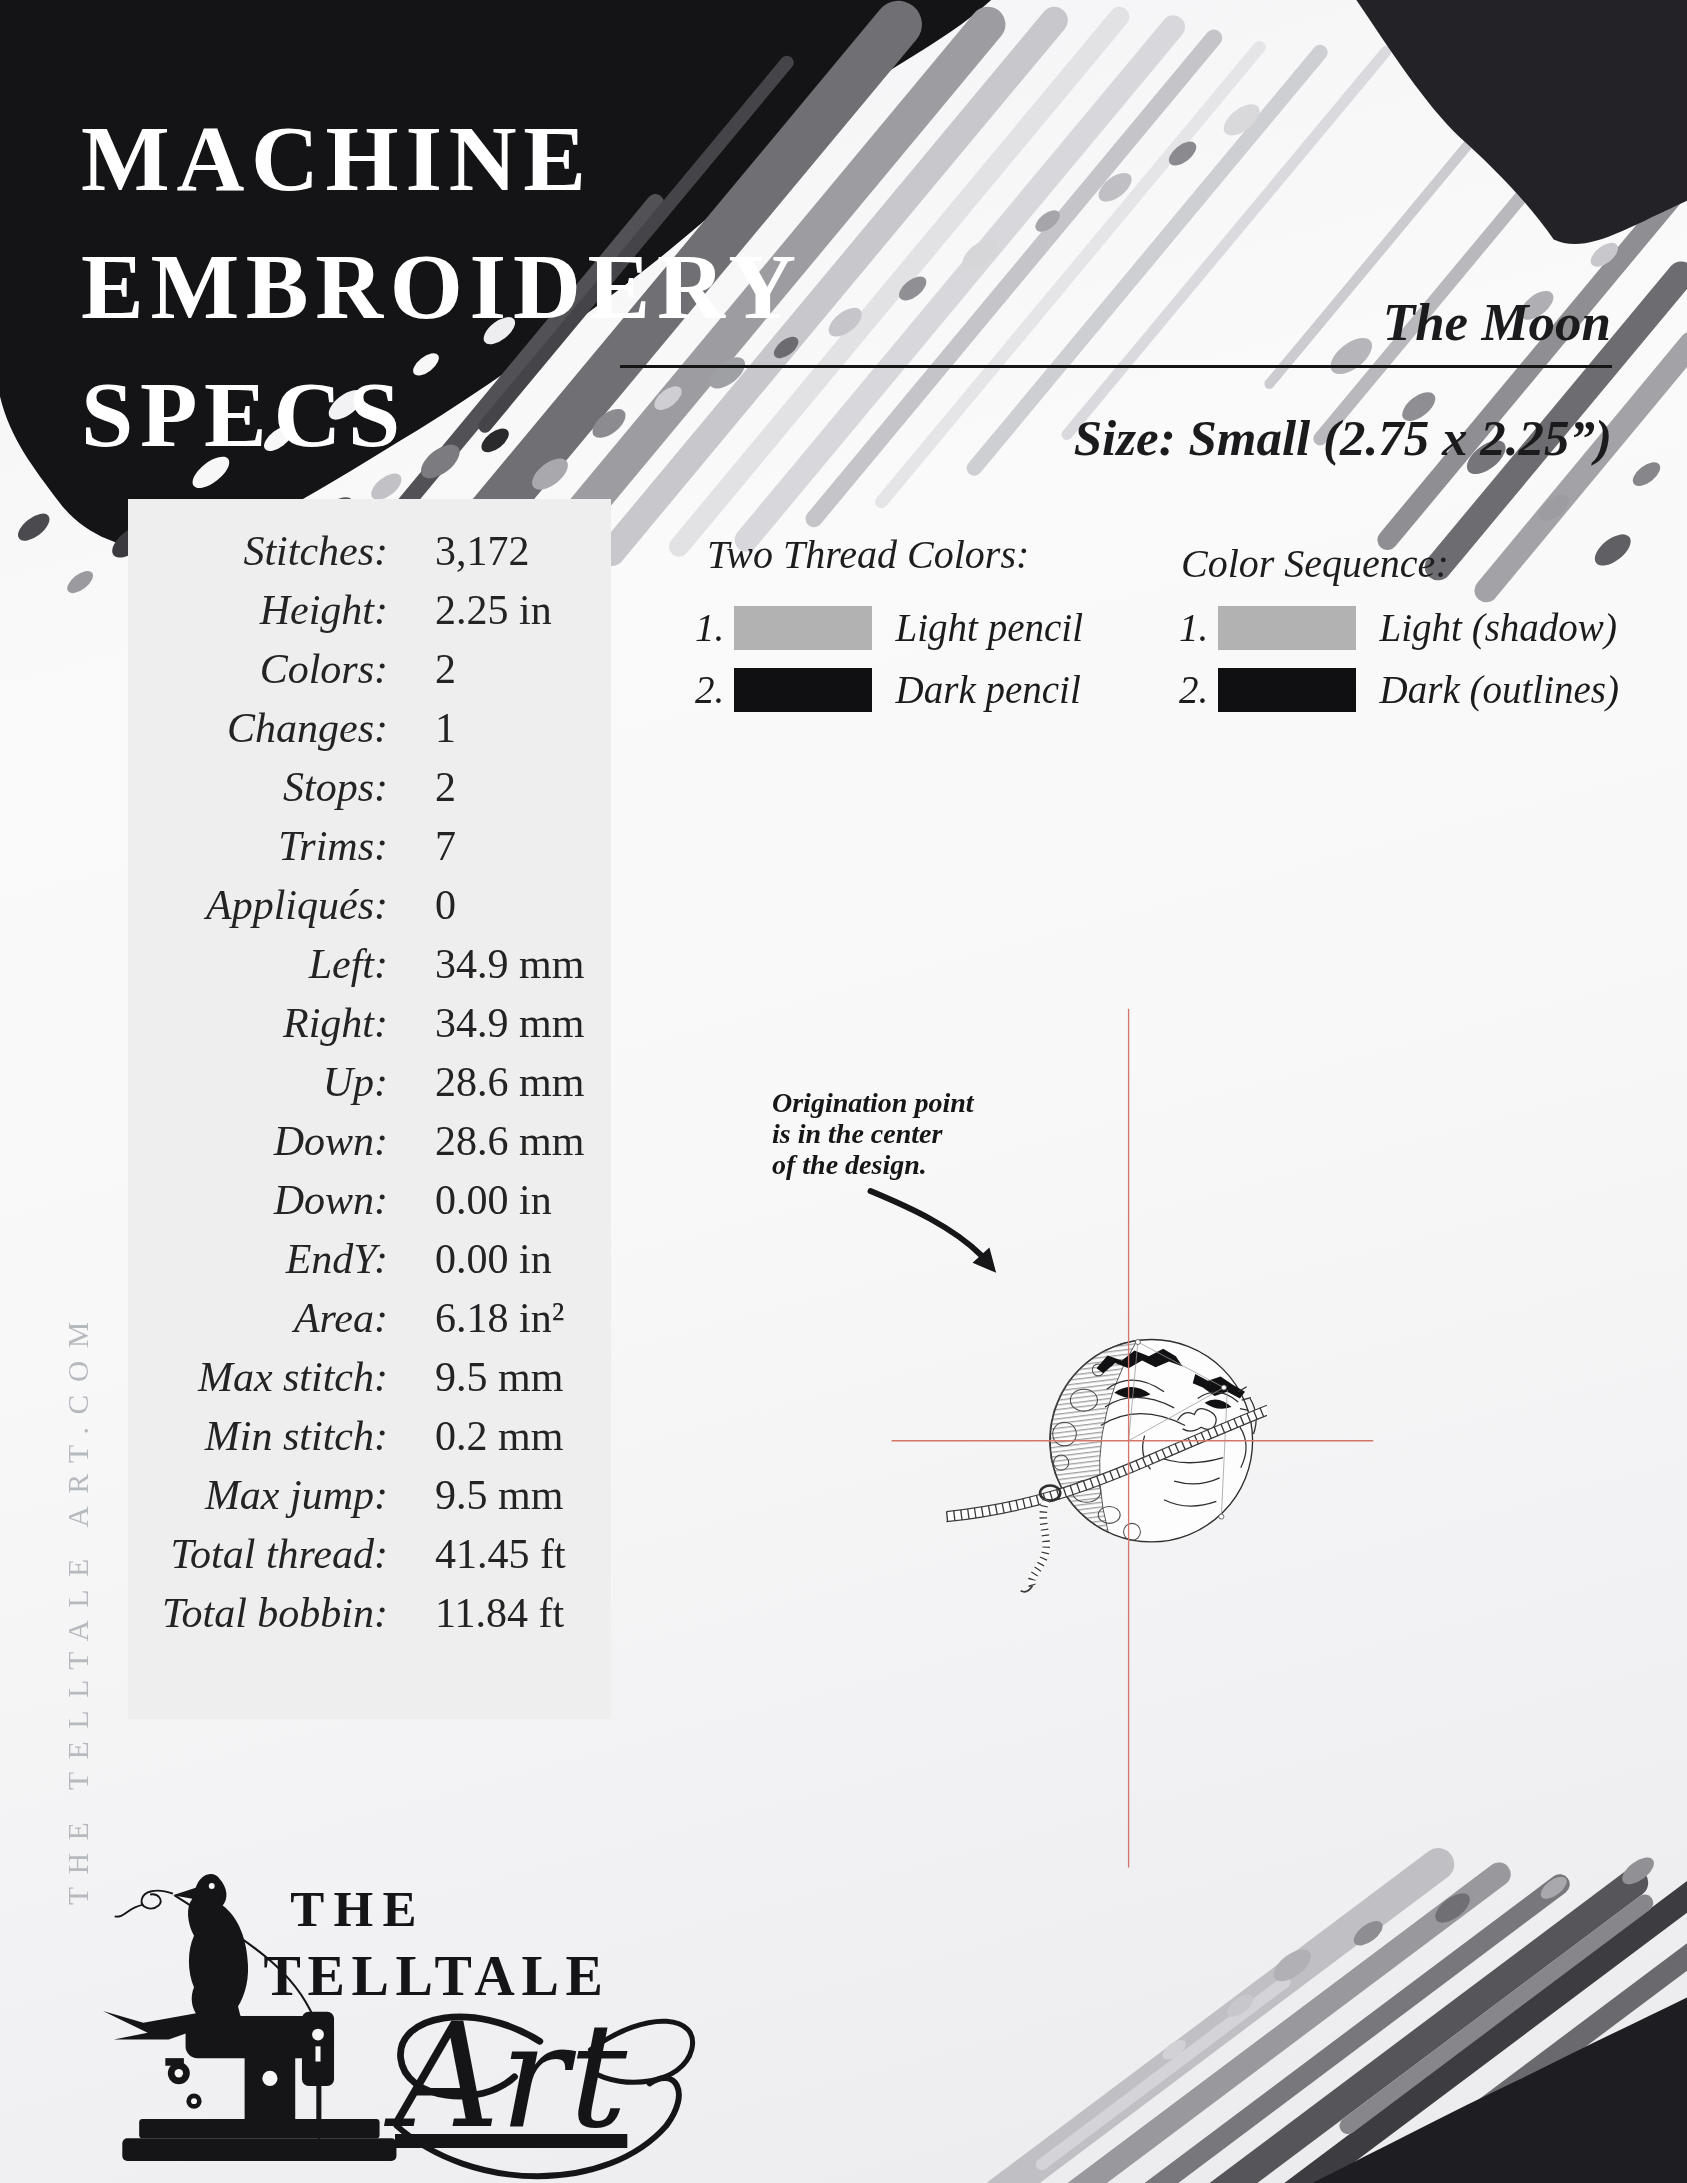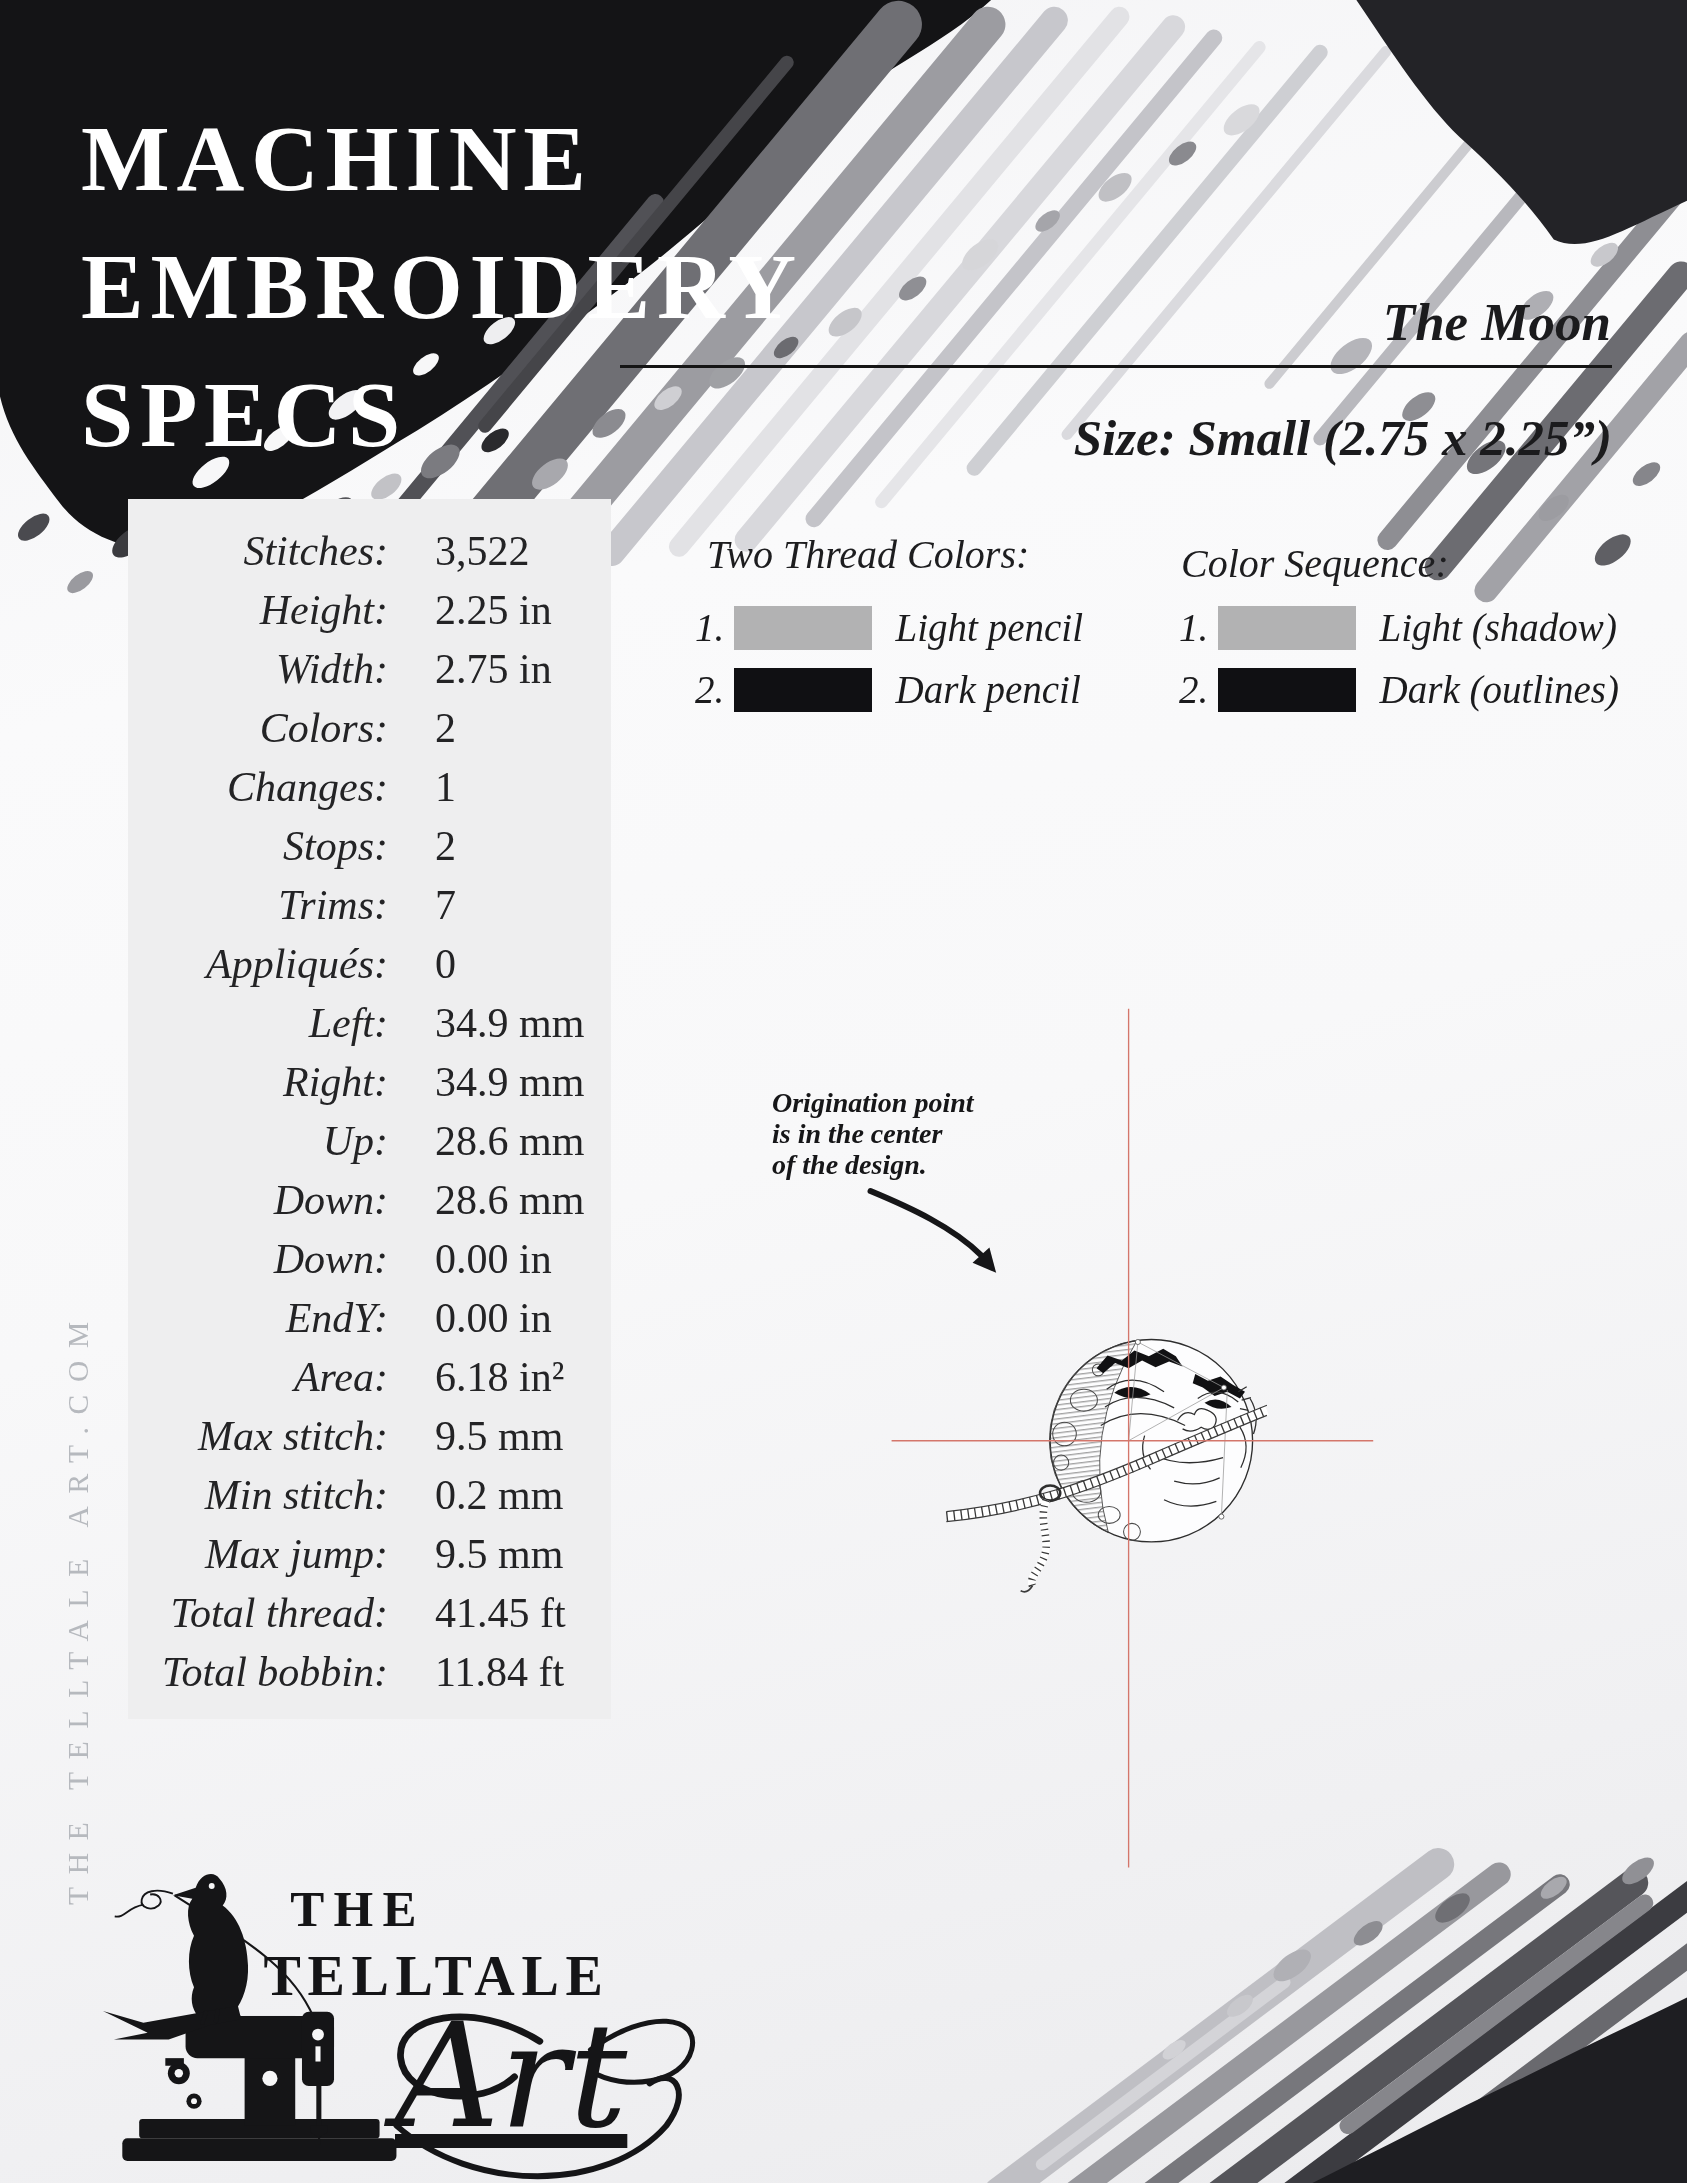--- a/index.html
+++ b/index.html
@@ -259,29 +259,25 @@
   </div>
 
   <div class="abs design-name">The Moon</div>
   <div class="abs rule"></div>
   <div class="abs size-line">Size: Small (2.75 x 2.25”)</div>
 
   <div class="abs panel">
     <div class="specs">
         <div class="spec-row">
           <div class="spec-label">Stitches:</div>
-          <div class="spec-value">3,522</div>
+          <div class="spec-value">3,172</div>
         </div>
         <div class="spec-row">
           <div class="spec-label">Height:</div>
           <div class="spec-value">2.25 in</div>
-        </div>
-        <div class="spec-row">
-          <div class="spec-label">Width:</div>
-          <div class="spec-value">2.75 in</div>
         </div>
         <div class="spec-row">
           <div class="spec-label">Colors:</div>
           <div class="spec-value">2</div>
         </div>
         <div class="spec-row">
           <div class="spec-label">Changes:</div>
           <div class="spec-value">1</div>
         </div>
         <div class="spec-row">

